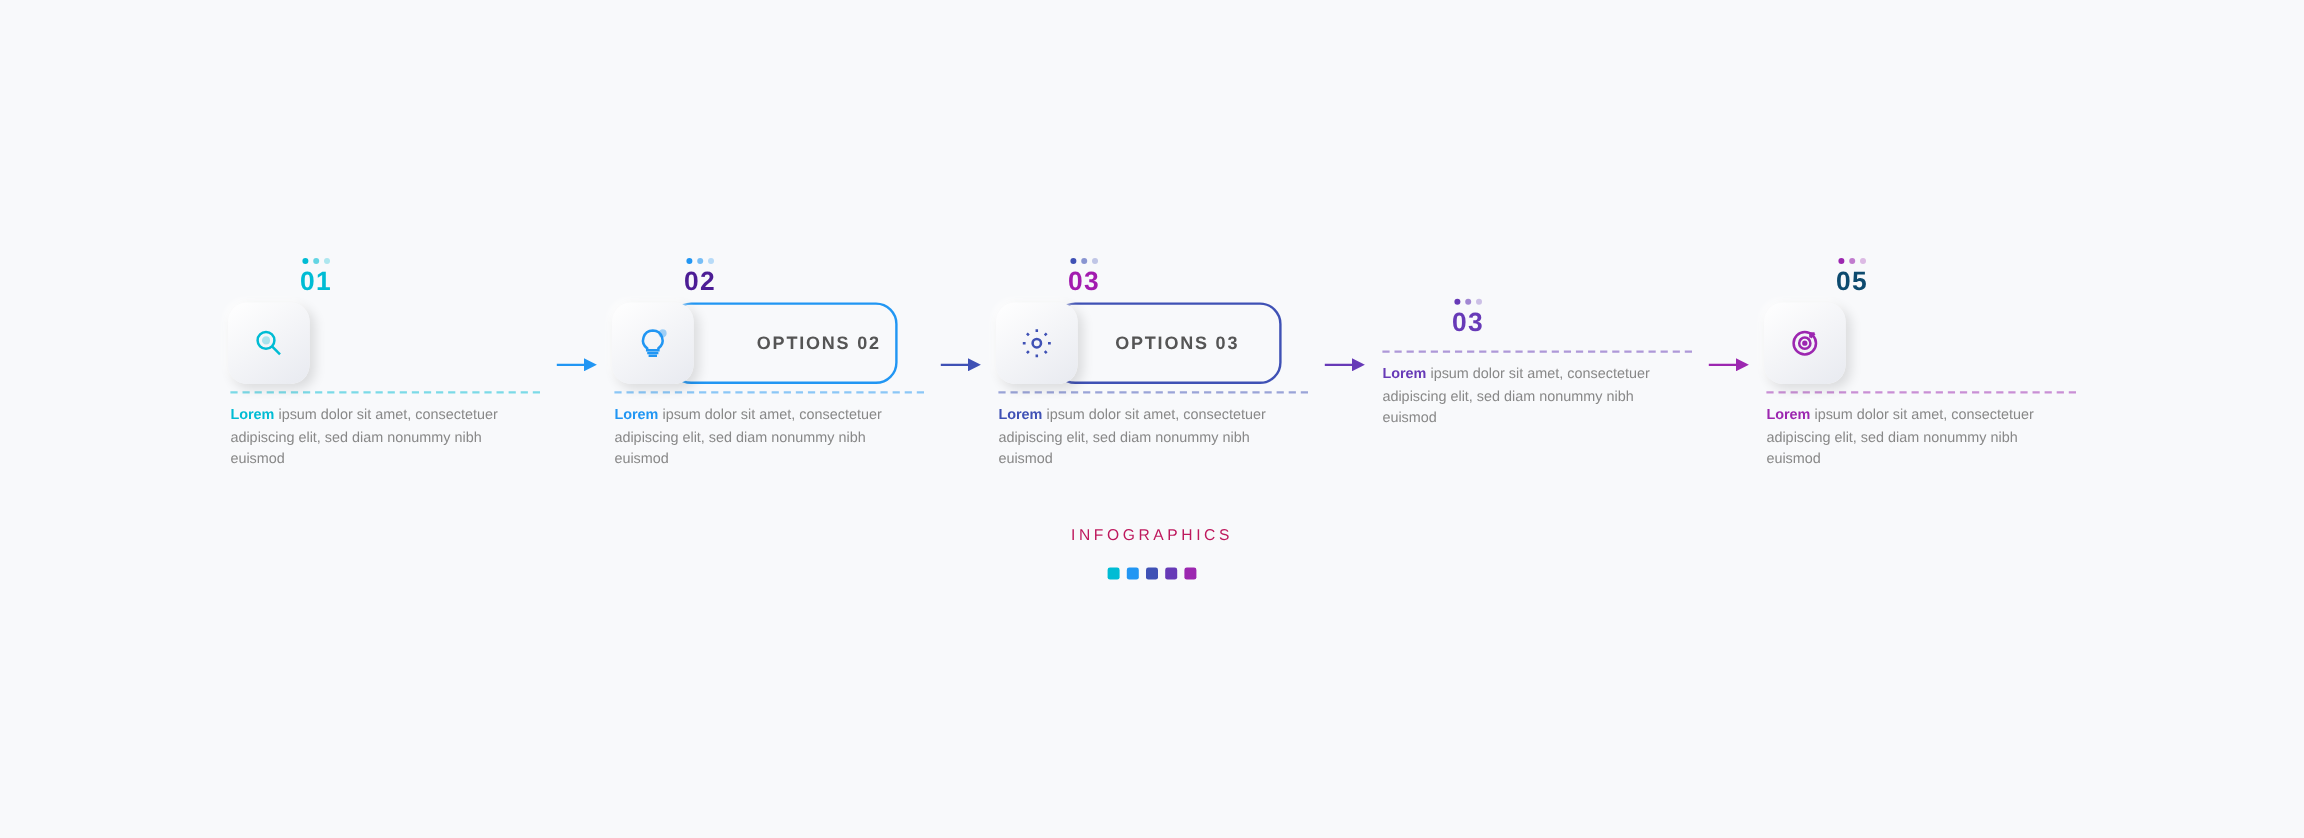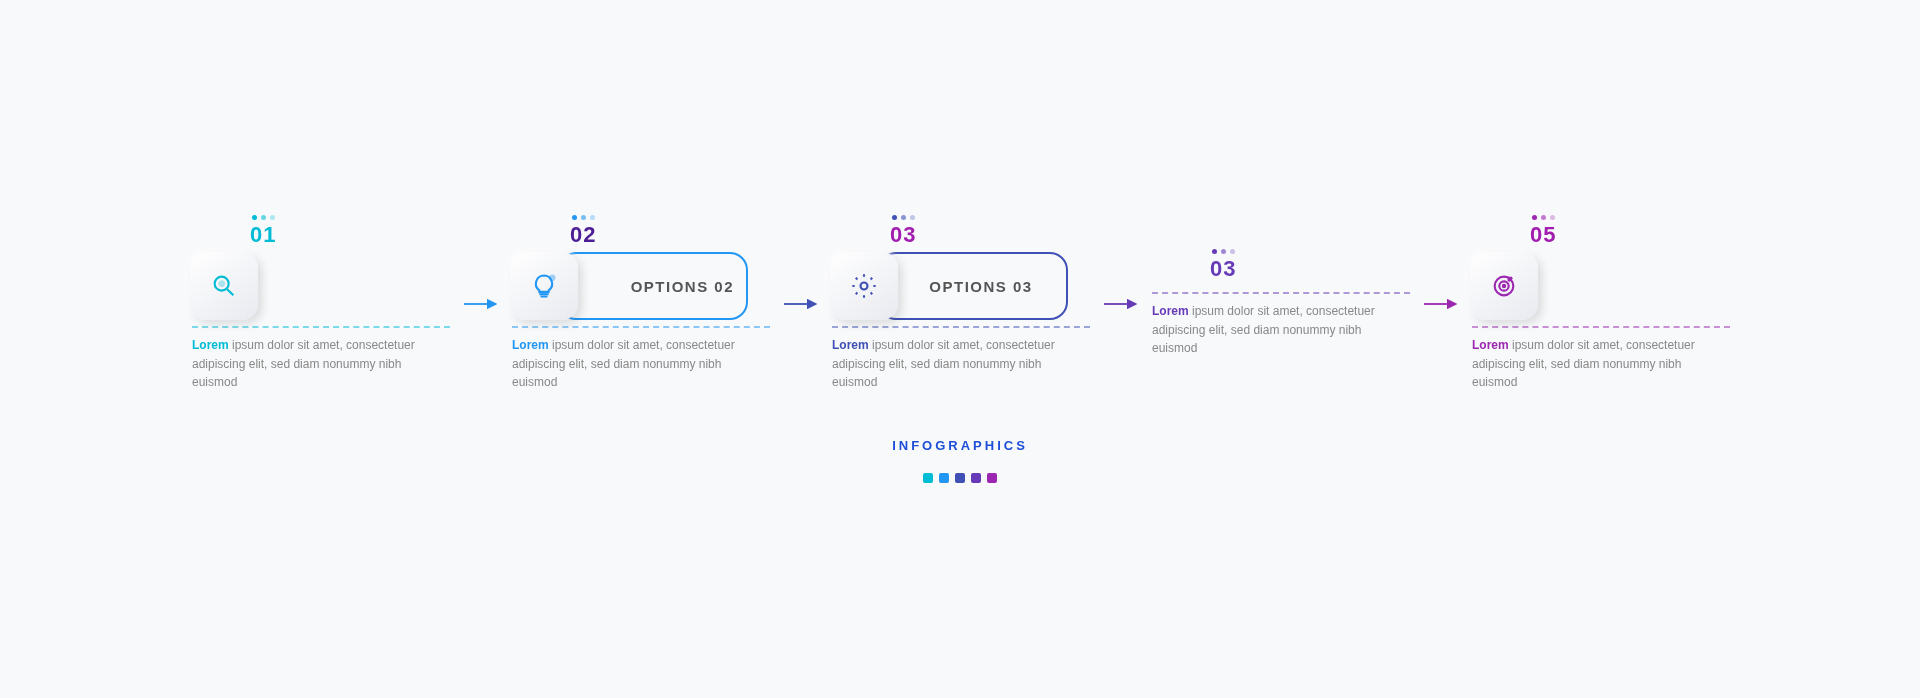--- a/index.html
+++ b/index.html
@@ -124,23 +124,23 @@
     }
 
     .footer {
       display: flex;
       flex-direction: column;
       align-items: center;
       margin-top: 28px;
     }
     .footer-title {
       font-size: 13px;
-      font-weight: 700;
+      font-weight: 400;
       letter-spacing: 3px;
-      color: #1d4ed8;
+      color: #be185d;
       margin-bottom: 20px;
     }
     .footer-dots {
       display: flex;
       gap: 6px;
     }
     .footer-dot {
       width: 10px;
       height: 10px;
       border-radius: 2px;
@@ -277,21 +277,21 @@
       </defs>
       <line x1="2" y1="10" x2="30" y2="10" stroke="#9c27b0" stroke-width="1.8" marker-end="url(#arrowhead3)"></line>
     </svg>
       </div>
       <div class="step-group step-5">
         <div class="step-top-dots">
           <div class="dot" style="background: rgb(156, 39, 176); opacity: 1;"></div>
           <div class="dot" style="background: rgb(156, 39, 176); opacity: 0.6;"></div>
           <div class="dot" style="background: rgb(156, 39, 176); opacity: 0.3;"></div>
         </div>
-        <div class="step-number" style="color: #a21caf;">05</div>
+        <div class="step-number" style="color: #0c4a6e;">05</div>
         <div class="step-box-row">
           <div class="circle-icon">
             <svg class="icon-svg" viewBox="0 0 24 24" fill="none" stroke="#9c27b0" stroke-width="1.8">
       <circle cx="12" cy="12" r="8"></circle>
       <circle cx="12" cy="12" r="4"></circle>
       <circle cx="12" cy="12" r="1" fill="#9c27b0"></circle>
       <path d="M16 8l3-3M19 5h-3v3" stroke-width="1.8"></path>
     </svg>
           </div>
         </div>

